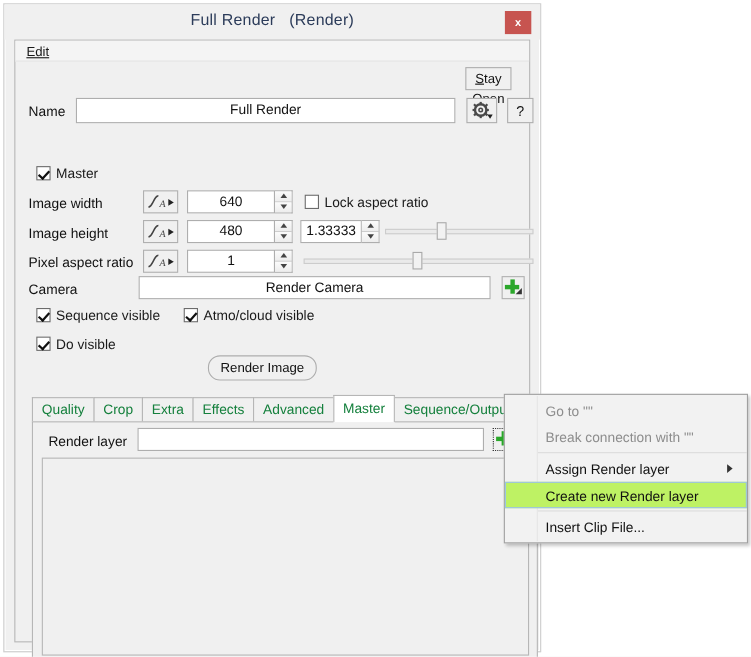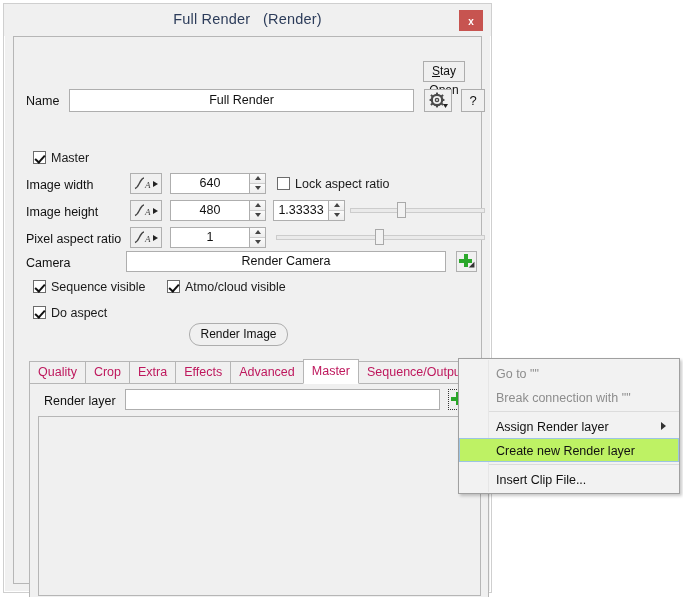--- a/index.html
+++ b/index.html
@@ -154,21 +154,21 @@
     border-left:4px solid #333;border-bottom:4px solid transparent;border-top:4px solid transparent;
     transform:rotate(45deg);
   }
 
   
   #tabbar{position:absolute;left:15px;top:324px;height:23px;}
   .tab{
     position:relative;float:left;height:23px;
     background:#f0f0f0;border:1px solid #b6b6b6;border-bottom:none;
     box-sizing:border-box;font-size:12.5px;line-height:21px;
-    padding:0 8px;cursor:default;color:#be185d;margin-right:-1px;
+    padding:0 8px;cursor:default;color:#15803d;margin-right:-1px;
   }
   .tab.active{
     background:#ffffff;height:25px;line-height:23px;
     top:-2px;z-index:5;border-bottom:1px solid #ffffff;
   }
   #tabpanel{
     position:absolute;left:15px;top:346px;width:460px;height:222px;
     background:#f0f0f0;border:1px solid #b6b6b6;box-sizing:border-box;
   }
   #layerbox{
@@ -213,20 +213,23 @@
 
 <div id="window">
 
   <div id="titlebar">
     <div id="title-text">Full Render   (Render)</div>
     <button id="close-btn">x</button>
   </div>
 
   <div id="client">
 
+    <div id="menubar">
+      <div id="menu-edit"><span class="ul">Edit</span></div>
+    </div>
 
     <div class="btn" style="left:409px;top:24px;width:42px;height:21px;line-height:19px;">
       <span class="ul" style="text-decoration:underline;">S</span><span>tay Open</span>
     </div>
 
     <div class="lbl" style="left:12px;top:57px;">Name</div>
     <div class="txtbox" style="left:55px;top:52px;width:345px;height:23px;">Full Render</div>
 
     <div class="btn" style="left:410px;top:52px;width:28px;height:23px;">
       <svg width="20" height="17" viewBox="0 0 20 17" style="display:block;margin:2px auto 0;">
@@ -317,21 +320,21 @@
       <span class="plus-arrow"></span>
     </div>
 
     <div class="cbwrap" style="left:19px;top:243px;">
       <span class="cbbox checked"></span><span class="cblabel">Sequence visible</span>
     </div>
     <div class="cbwrap" style="left:153px;top:243px;">
       <span class="cbbox checked"></span><span class="cblabel">Atmo/cloud visible</span>
     </div>
     <div class="cbwrap" style="left:19px;top:269px;">
-      <span class="cbbox checked"></span><span class="cblabel">Do aspect</span>
+      <span class="cbbox checked"></span><span class="cblabel">Do visible</span>
     </div>
 
     <div class="btn" style="left:175px;top:286px;width:99px;height:23px;line-height:21px;border-radius:11px;">Render Image</div>
 
     <div id="tabbar">
       <div class="tab">Quality</div>
       <div class="tab">Crop</div>
       <div class="tab">Extra</div>
       <div class="tab">Effects</div>
       <div class="tab">Advanced</div>

